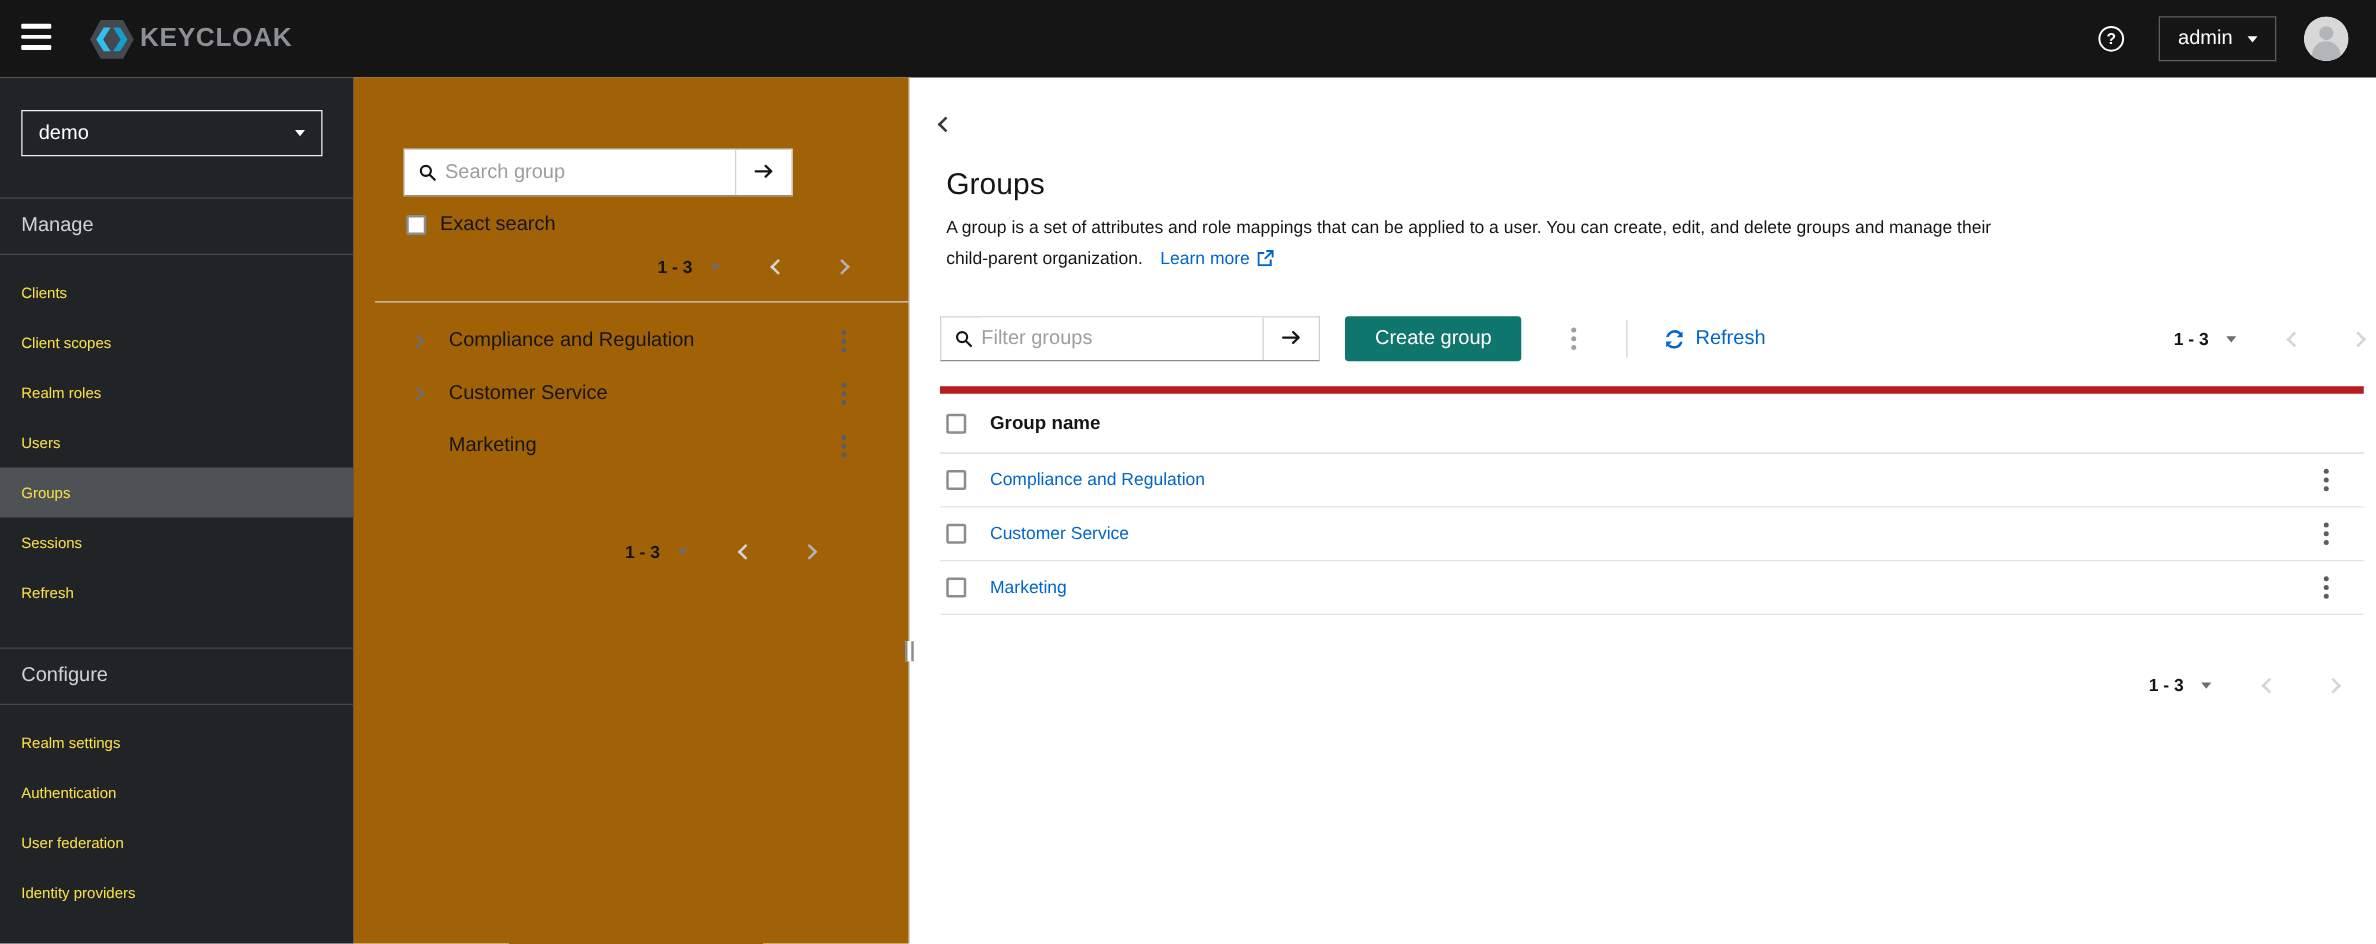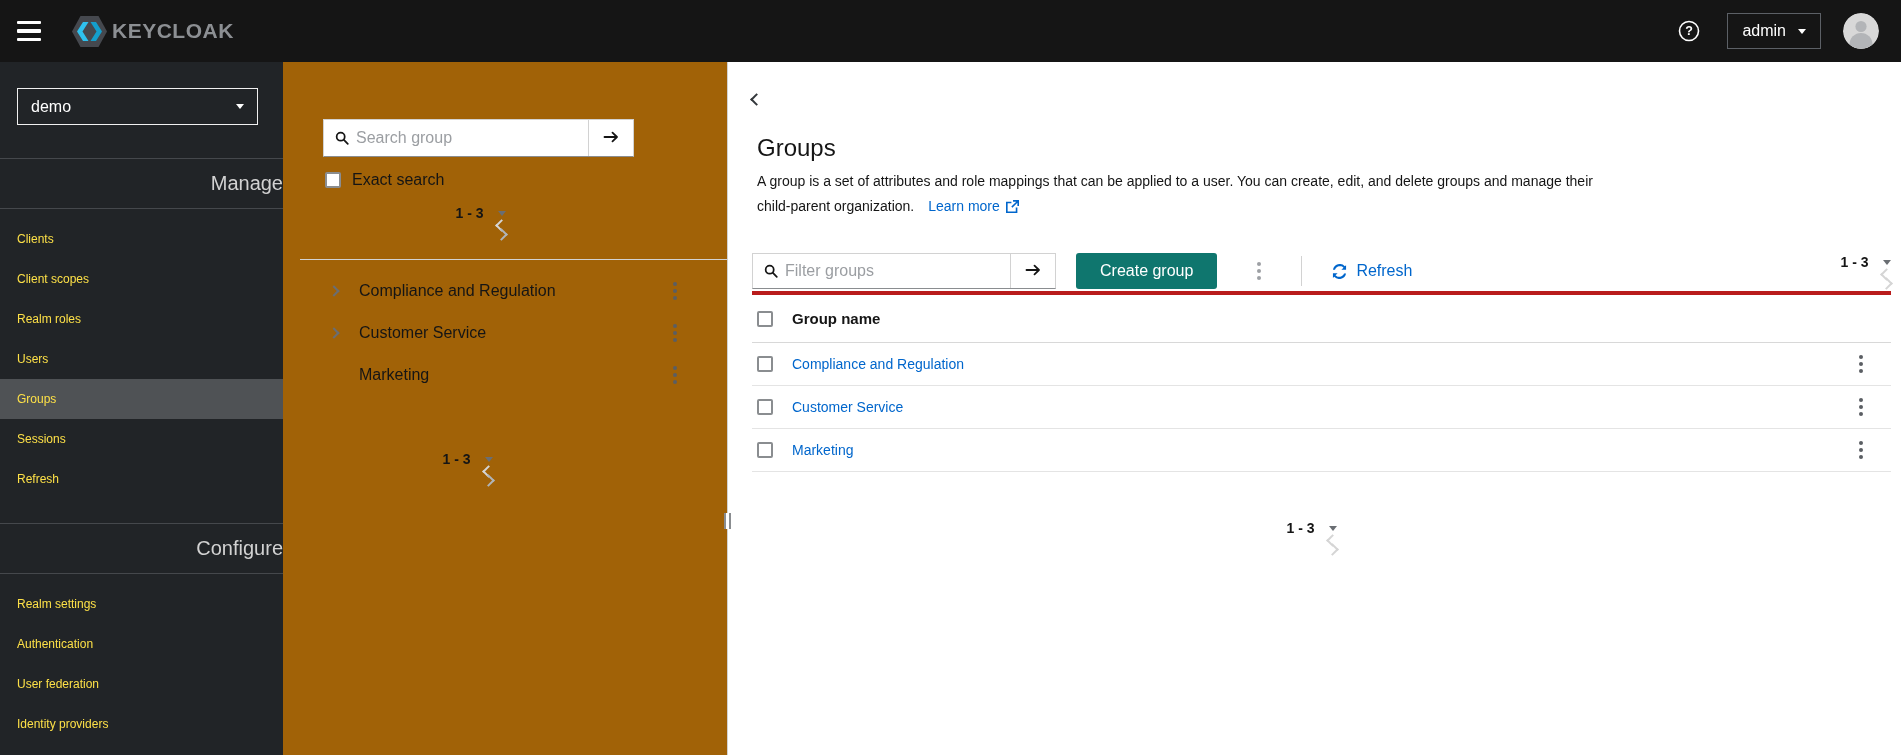--- a/index.html
+++ b/index.html
@@ -2,54 +2,54 @@
 <html><head>
 <meta charset="utf-8">
 <style>
   * { box-sizing: border-box; margin: 0; padding: 0; }
   html,body { width:1901px; height:755px; }
   body { font-family:"Liberation Sans", sans-serif; background:#fff; overflow:hidden; color:#151515; }
   button { font-family:"Liberation Sans", sans-serif; background:none; border:0; cursor:pointer; }
 
   
   .masthead { height:62px; background:#151515; display:flex; align-items:center; justify-content:space-between; padding:0 22px 0 17px; }
-  .m-left, .m-right { display:flex; align-items:center; }
+  .m-left, .m-right { display:flex; }
   .hamburger { width:30px; height:30px; display:flex; flex-direction:column; justify-content:center; gap:5px; }
   .hamburger span { display:block; width:24px; height:3.4px; background:#fff; border-radius:1px; }
   .brand { display:flex; align-items:center; margin-left:24px; }
   .brand-text { font-size:21px; font-weight:800; letter-spacing:.5px; color:#8c8f93; margin-left:4px; }
   .help-btn { margin-right:26px; display:flex; align-items:center; }
   .user-dd { height:36px; border:1px solid #5c6066; display:flex; align-items:center; gap:12px; padding:0 14px; color:#fff; font-size:16px; }
   .avatar { width:36px; height:36px; margin-left:22px; border-radius:50%; overflow:hidden; display:block; }
 
   
   .layout { display:flex; height:693px; }
 
   
   .sidebar { width:283px; background:#212427; flex-shrink:0; color:#fff; }
   .realm-select { margin:26px 0 0 17px; width:241px; height:37px; border:1px solid #f0f0f0; display:flex; align-items:center; justify-content:space-between; padding:0 13px; font-size:16px; color:#fff; width:241px; }
   .nav { margin-top:33px; }
   .nav-section + .nav-section { margin-top:24px; }
-  .nav-section-title { border-top:1px solid #45484c; border-bottom:1px solid #45484c; padding:13px 0 13px 17px; font-size:20px; color:#d2d2d2;text-align:right; }
+  .nav-section-title { border-top:1px solid #45484c; border-bottom:1px solid #45484c; padding:13px 0 13px 17px; font-size:16px; color:#d2d2d2; }
   .nav ul { list-style:none; padding-top:10px; }
   .nav li { height:40px; display:flex; align-items:center; padding-left:17px; font-size:12px; color:#fde047; cursor:pointer; }
   .nav li.selected { background:#4f5255; }
 
   
   .caret { width:0; height:0; border-left:4.5px solid transparent; border-right:4.5px solid transparent; border-top:5.5px solid #6a6e73; display:inline-block; }
   .caret-white { border-top-color:#fff; }
   .chv { width:9px; height:9px; border-top:2px solid #b0b4b8; border-right:2px solid #b0b4b8; display:inline-block; }
   .chv-r { transform:rotate(45deg); }
   .chv-l { transform:rotate(-135deg); }
   .chv-lighter { border-color:#d5d5d5; }
   .kebab { display:inline-flex; flex-direction:column; gap:3px; padding:4px; }
   .kebab i { width:4px; height:4px; border-radius:50%; background:#5a5e63; }
   .kebab.dim i { background:#9da0a4; }
   .cbx { width:16px; height:16px; border:2px solid #8a8d90; border-radius:2px; background:#fff; display:inline-block; flex-shrink:0; }
-  .pager { display:flex; align-items:center; font-size:14px; font-weight:700; color:#151515;flex-direction:column; }
+  .pager { display:flex; align-items:center; font-size:14px; font-weight:700; color:#151515; }
   .pager-toggle { display:flex; align-items:center; font-size:14px; font-weight:700; color:#151515; }
   .pager-toggle .caret { margin-left:14px; }
   .pager .chv-btn { margin-left:42px; display:flex; align-items:center; }
   .input-group { display:flex; height:38px; border:1px solid #d2d2d2; border-bottom-color:#8a8d90; background:#fff; }
   .input-group .ig-icon { display:flex; align-items:center; padding:0 7px 0 11px; }
   .input-group input { border:0; outline:none; flex:1; font-size:16px; color:#151515; font-family:"Liberation Sans",sans-serif; min-width:0; }
   .input-group input::placeholder { color:#9b9ea2; }
   .input-group .ig-btn { width:45px; border-left:1px solid #d2d2d2; display:flex; align-items:center; justify-content:center; }
 
   
@@ -77,21 +77,21 @@
   .desc { margin:6px 0 0 5px; font-size:14px; line-height:25px; color:#151515; }
   .learn-more { margin-left:14px; color:#0066cc; text-decoration:none; display:inline-flex; align-items:center; gap:6px; cursor:pointer; }
   .toolbar { margin-top:34px; display:flex; align-items:center; padding-right:10px; }
   .toolbar .input-group { width:304px; height:36px; }
   .btn-primary { margin-left:20px; height:36px; padding:0 24px; background:#0f766e; color:#fff; font-size:16px; border-radius:3px; }
   .toolbar .kebab { margin-left:36px; }
   .vdiv { width:1px; height:30px; background:#d2d2d2; margin-left:36px; }
   .refresh { margin-left:30px; display:flex; align-items:center; gap:9px; color:#0066cc; font-size:16px; }
   .toolbar .pager { margin-left:auto; }
 
-  .gtable { margin:2px 10px 0 0; border-top:4px solid #b91c1c; }
+  .gtable { margin:20px 10px 0 0; border-top:6px solid #b91c1c; }
   .g-row { display:flex; align-items:center; border-bottom:1px solid #e4e4e4; }
   .g-row.head { height:48px; border-bottom-color:#d8d8d8; }
   .g-row.body { height:43px; }
   .c-check { width:40px; padding-left:5px; display:flex; align-items:center; }
   .c-name { flex:1; }
   .col-label { font-size:15px; font-weight:700; color:#151515; }
   .g-link { font-size:14px; color:#0066cc; text-decoration:none; cursor:pointer; }
   .c-kebab { width:56px; display:flex; justify-content:flex-end; padding-right:24px; }
   .main-pager-bottom { margin-top:48px; justify-content:flex-end; padding-right:30px; }
 </style>

